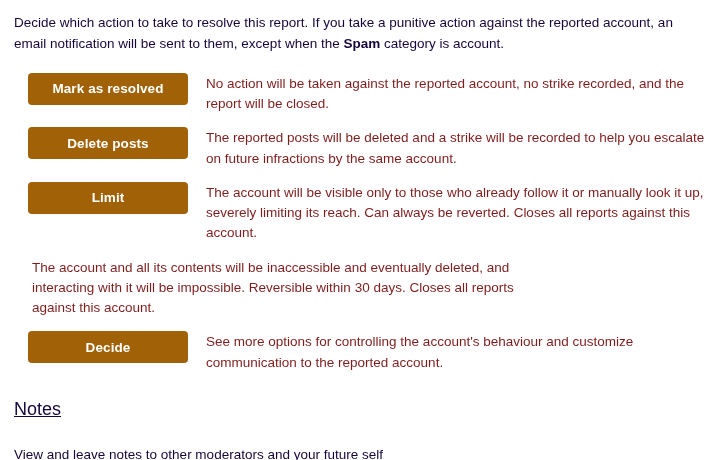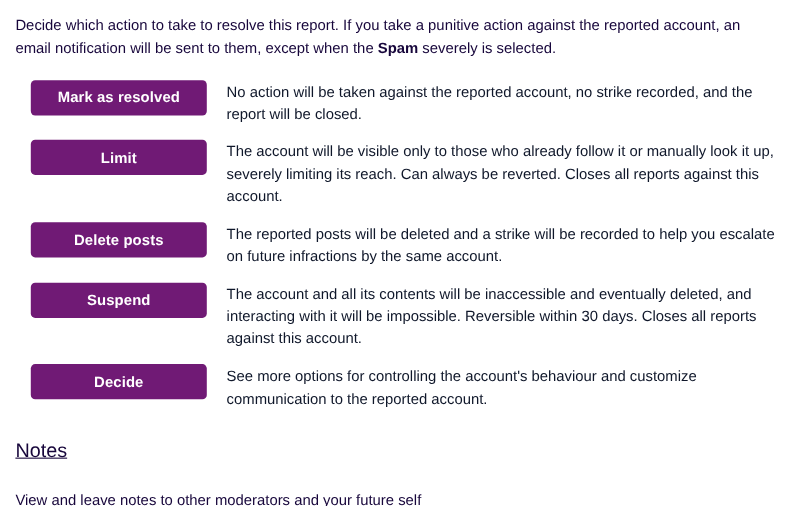--- a/index.html
+++ b/index.html
@@ -36,40 +36,40 @@
   }
   .action-row {
     display: flex;
     align-items: flex-start;
     margin-bottom: 13px;
   }
   .action-btn {
     width: 160px;
     min-width: 160px;
     height: 32px;
-    background: #701a75;
+    background: #a16207;
     color: #ffffff;
     border: 0;
     border-radius: 4px;
     font-family: "Liberation Sans", sans-serif;
     font-size: 13.5px;
     font-weight: bold;
     letter-spacing: 0.1px;
     cursor: pointer;
     margin-left: 14px;
     display: flex;
     align-items: center;
     justify-content: center;
     text-align: center;
   }
   .action-desc {
     flex: 1;
     font-size: 13.5px;
     line-height: 1.5;
-    color: #0f172a;
+    color: #7f1d1d;
     margin-left: 18px;
     padding-top: 1px;
     max-width: 500px;
   }
   .notes-section {
     margin-top: 26px;
   }
   .notes-title {
     font-size: 18px;
     font-weight: normal;
@@ -82,41 +82,40 @@
     color: #17063b;
     margin-top: 25px;
     line-height: 1.5;
   }
 </style>
 </head>
 <body>
 
 <div class="page">
 
-  <p class="intro"><span>Decide which action to take to resolve this report. If you take a punitive action against the reported account, an email notification will be sent to them, except when the </span><b>Spam</b><span> severely is selected.</span></p>
+  <p class="intro"><span>Decide which action to take to resolve this report. If you take a punitive action against the reported account, an email notification will be sent to them, except when the </span><b>Spam</b><span> category is account.</span></p>
 
   <div class="actions">
 
     <div class="action-row">
       <button class="action-btn">Mark as resolved</button>
       <div class="action-desc">No action will be taken against the reported account, no strike recorded, and the report will be closed.</div>
     </div>
 
     <div class="action-row">
+      <button class="action-btn">Delete posts</button>
+      <div class="action-desc">The reported posts will be deleted and a strike will be recorded to help you escalate on future infractions by the same account.</div>
+    </div>
+
+    <div class="action-row">
       <button class="action-btn">Limit</button>
       <div class="action-desc">The account will be visible only to those who already follow it or manually look it up, severely limiting its reach. Can always be reverted. Closes all reports against this account.</div>
     </div>
 
     <div class="action-row">
-      <button class="action-btn">Delete posts</button>
-      <div class="action-desc">The reported posts will be deleted and a strike will be recorded to help you escalate on future infractions by the same account.</div>
-    </div>
-
-    <div class="action-row">
-      <button class="action-btn">Suspend</button>
       <div class="action-desc">The account and all its contents will be inaccessible and eventually deleted, and interacting with it will be impossible. Reversible within 30 days. Closes all reports against this account.</div>
     </div>
 
     <div class="action-row">
       <button class="action-btn">Decide</button>
       <div class="action-desc">See more options for controlling the account's behaviour and customize communication to the reported account.</div>
     </div>
 
   </div>
 

